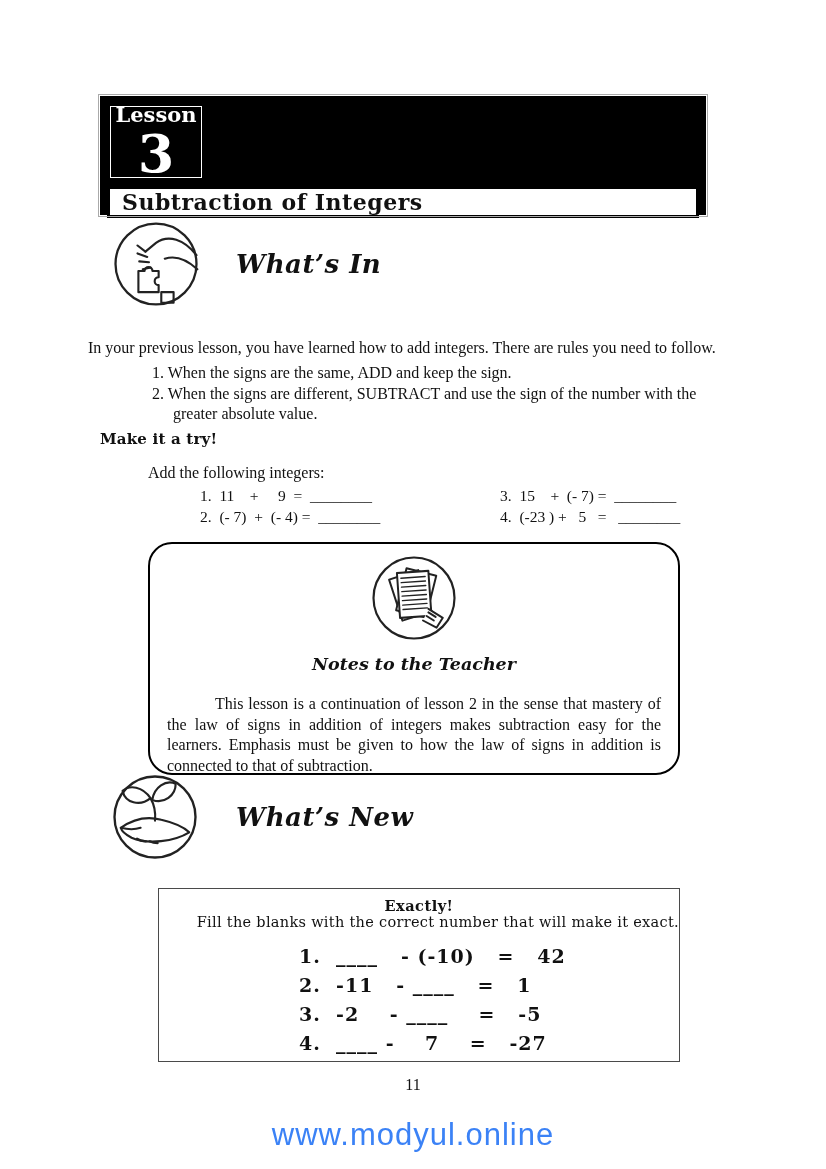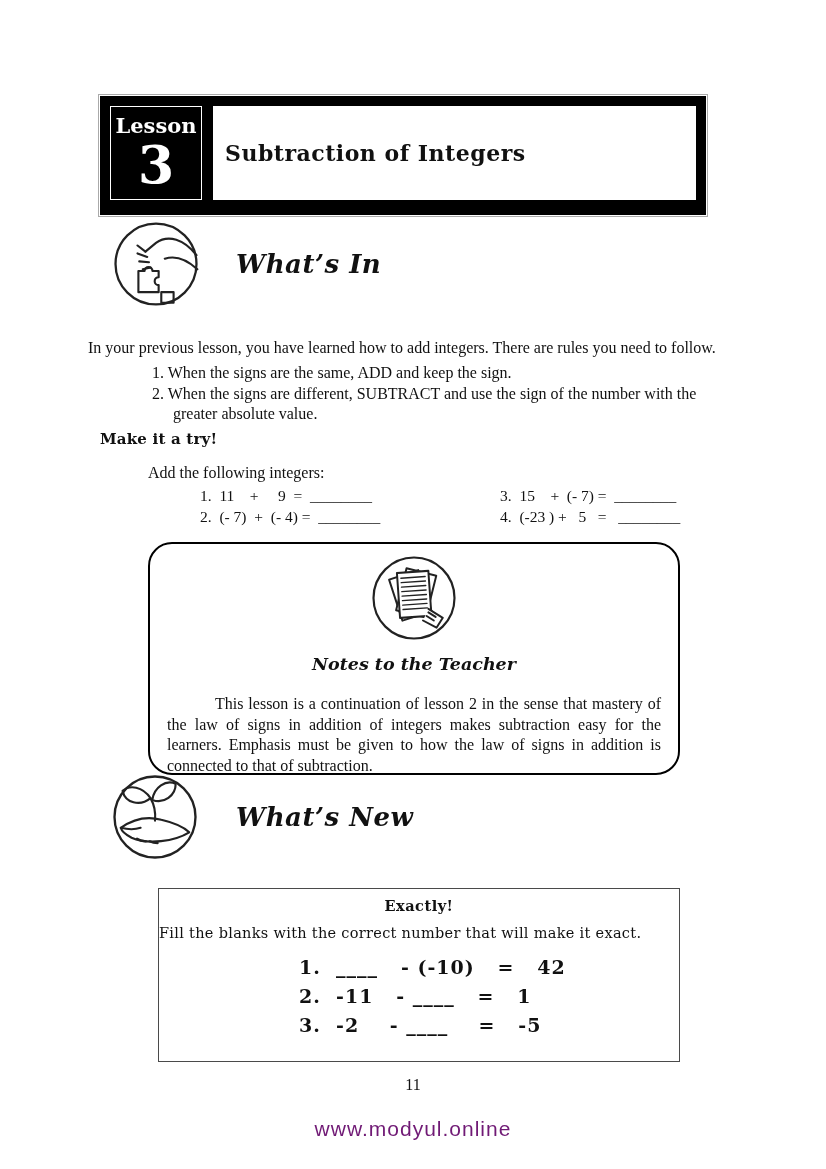--- a/index.html
+++ b/index.html
@@ -12,21 +12,21 @@
     overflow:hidden;
   }
   
   .lesson-banner{
     position:absolute;left:100px;top:96px;width:592px;height:100px;
     background:#000;
     border:5px solid #000;
     border-bottom-width:10px;
     outline:1px solid #aaa;
     outline-offset:1px;
-    display:flex;gap:5px;padding:2px;
+    display:flex;gap:5px;padding:2px;flex-direction:column;
   }
   .lesson-box{
     position:relative;width:98px;background:#000;color:#fff;
     display:flex;flex-direction:column;align-items:center;justify-content:center;
     flex-shrink:0;
   }
   .lesson-box-frame{position:absolute;inset:3px;border:1px solid #fff;pointer-events:none;}
   .lesson-label{font-family:"DejaVu Serif", serif;font-weight:bold;font-size:21px;line-height:24px;}
   .lesson-number{font-family:"DejaVu Serif", serif;font-weight:bold;font-size:52px;line-height:54px;}
   .lesson-title-box{
@@ -79,33 +79,33 @@
   
   .exact-box{
     position:absolute;left:158px;top:888px;width:520px;height:172px;
     border:1px solid #4a4a4a;
     font-family:"DejaVu Serif", serif;
   }
   .exact-title{
     text-align:center;font-weight:bold;font-size:14.5px;letter-spacing:.5px;margin-top:8px;
   }
   .exact-instruction{
-    text-align:left;font-size:14.5px;letter-spacing:.3px;margin-top:11px;
+    text-align:right;font-size:14.5px;letter-spacing:.3px;
   }
   .equations{margin:12px 0 0 140px;}
   .equation{
     font-weight:bold;font-size:19px;letter-spacing:1px;
     white-space:pre;line-height:29px;
   }
   
   .page-number{position:absolute;top:1076px;left:0;width:100%;text-align:center;font-size:16px;}
   .watermark{
     position:absolute;top:1117px;left:0;width:100%;text-align:center;
     font-family:"Liberation Sans", sans-serif;
-    font-size:21px;color:#701a75;letter-spacing:1px;
+    font-size:31px;color:#3b82f6;letter-spacing:1px;
   }
   .icon-circle svg{display:block;}
 </style>
 </head>
 <body>
 
 <div class="page">
 
   <div class="lesson-banner">
     <div class="lesson-box">
@@ -186,19 +186,20 @@
     <span class="section-heading">What’s New</span>
   </div>
 
   <div class="exact-box">
     <div class="exact-title">Exactly!</div>
     <div class="exact-instruction">Fill the blanks with the correct number that will make it exact.</div>
     <div class="equations">
       <div class="equation">1.  ____   - (-10)   =   42</div>
       <div class="equation">2.  -11   - ____   =   1</div>
       <div class="equation">3.  -2    - ____    =   -5</div>
+      <div class="equation">4.  ____ -    7    =   -27</div>
     </div>
   </div>
 
   <div class="page-number">11</div>
   <div class="watermark">www.modyul.online</div>
 
 </div>
 
 </body></html>

